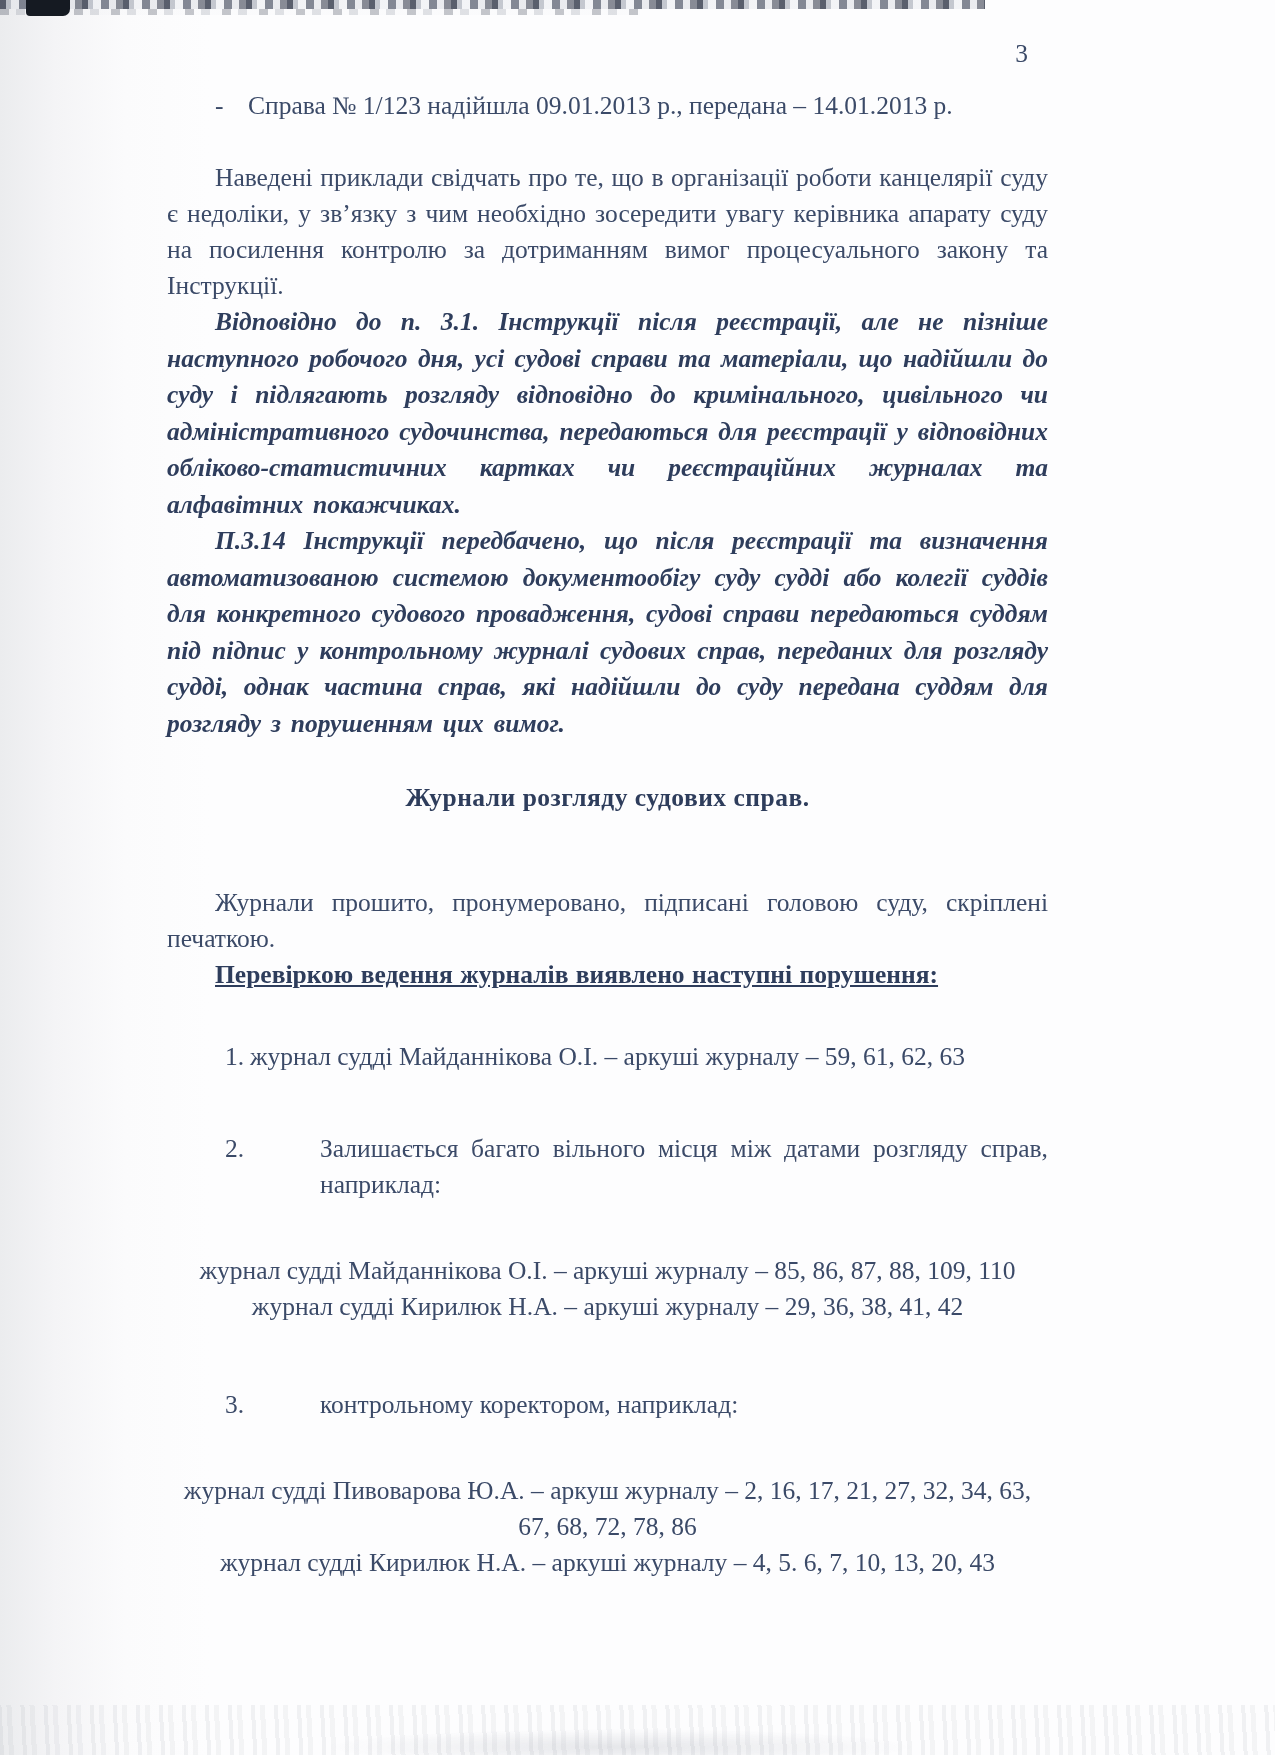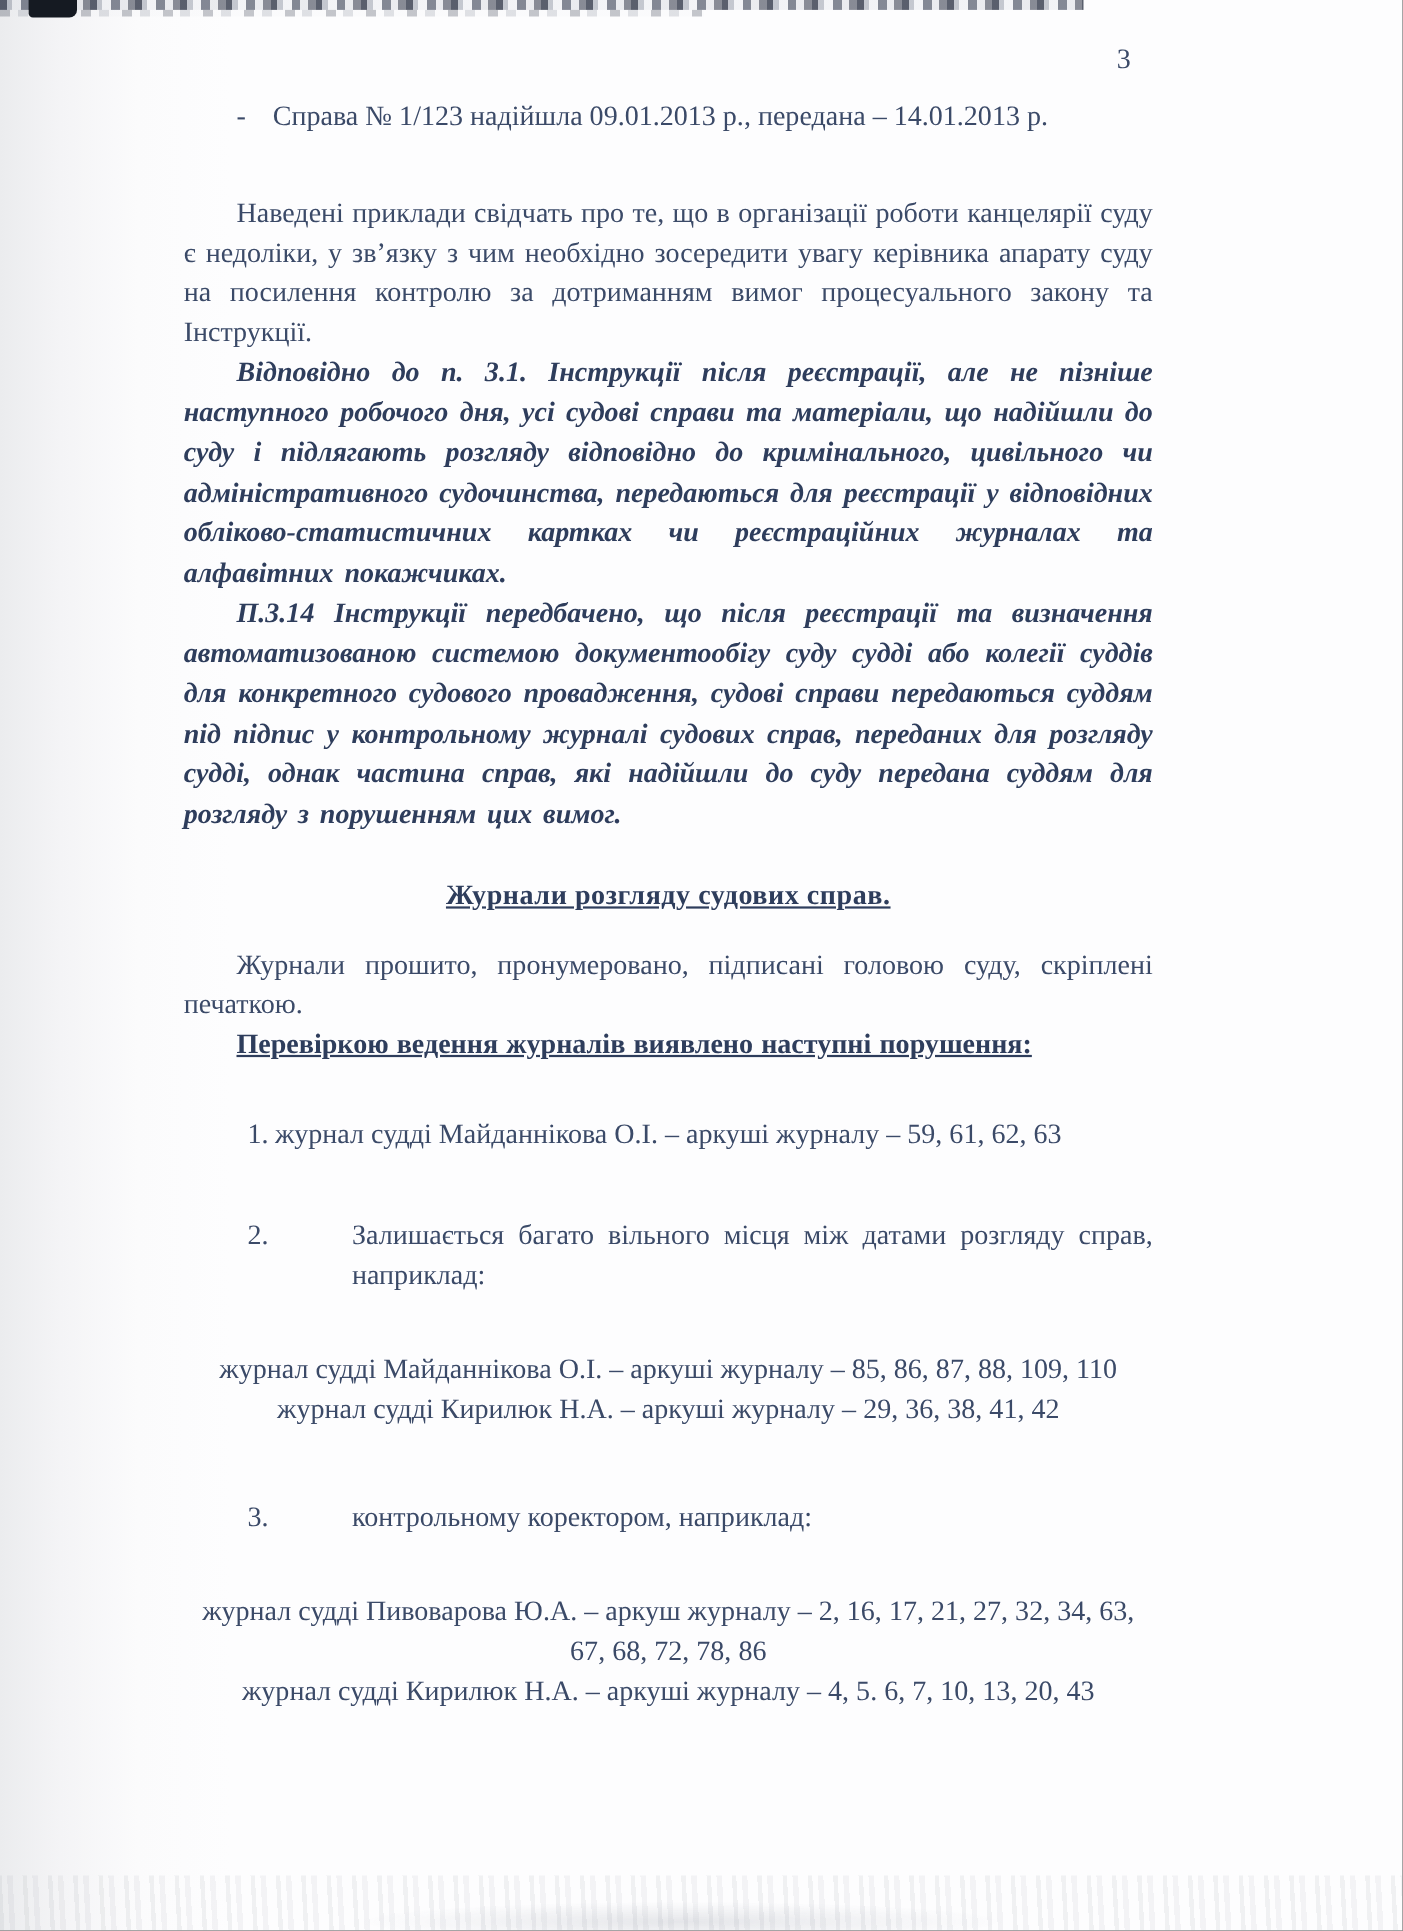--- a/index.html
+++ b/index.html
@@ -16,30 +16,30 @@
   .content {
     position:absolute; left:167px; top:36px; width:881px;
     font-size:25.5px; line-height:36px;
   }
   .page-number { text-align:right; padding-right:20px; }
   .case-line { margin-top:16px; display:flex; padding-left:48px; }
   .case-bullet { width:33px; flex:0 0 33px; }
   .case-text { flex:1; }
   p { margin:0; }
   .justify { text-align:justify; text-indent:48px; }
-  .intro { margin-top:52px; }
+  .intro { margin-top:36px; }
   .bold-italic {
     font-weight:bold; font-style:italic; color:#2e3d5c;
     word-spacing:3.5px; line-height:36.5px;
   }
   .section-heading {
     margin-top:38px; text-align:center; font-weight:bold;
-    text-decoration:underline; color:#2e3d5c; letter-spacing:.5px;
+    color:#2e3d5c; letter-spacing:.5px;
   }
-  .journals { margin-top:27px; }
+  .journals { margin-top:69px; }
   .violations-lead { font-weight:bold; color:#2e3d5c; text-indent:48px; word-spacing:1px;text-decoration:underline; }
   .list-item { position:relative; padding-left:153px; text-align:justify; }
   .li-1 { margin-top:46px; }
   .li-2 { margin-top:56px; }
   .li-3 { margin-top:62px; }
   .item-num { position:absolute; left:58px; top:0; }
   .examples { text-align:center; }
   .examples.gapped { margin-top:50px; }
   
   .artifact-top {

